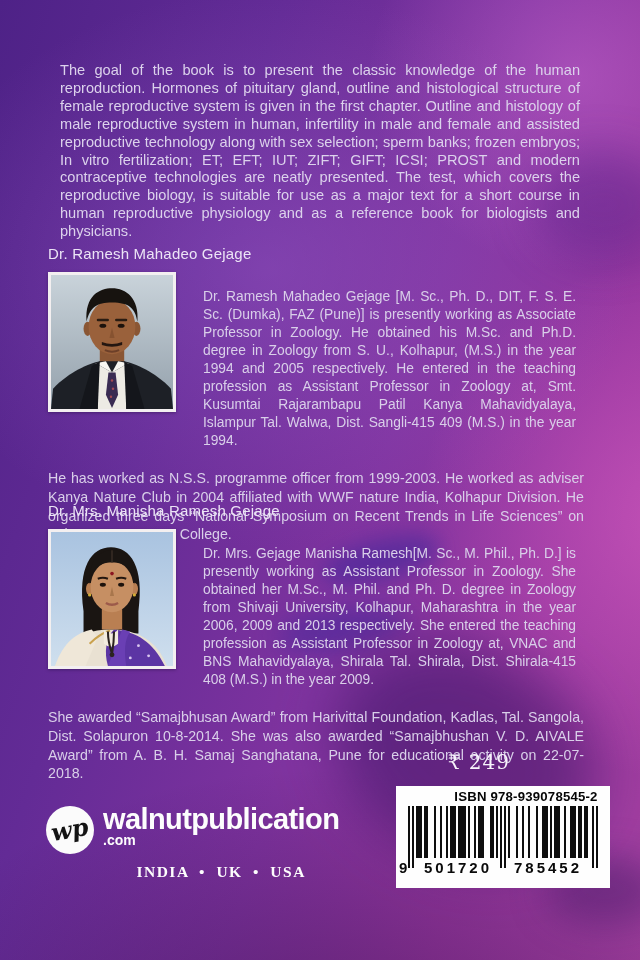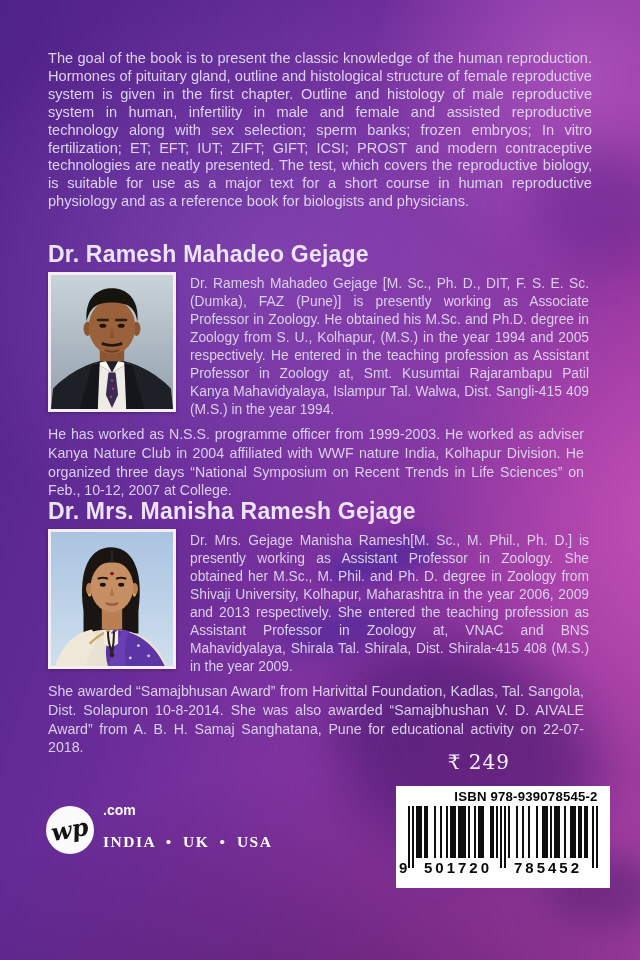--- a/index.html
+++ b/index.html
@@ -15,30 +15,30 @@
   }
   .blob{position:absolute;border-radius:50%;pointer-events:none;}
   .blob.b1{left:322px;top:540px;width:120px;height:40px;background:rgba(40,34,152,.42);filter:blur(10px);transform:rotate(-14deg);}
   .blob.b2{left:278px;top:608px;width:130px;height:42px;background:rgba(40,34,152,.38);filter:blur(12px);transform:rotate(-8deg);}
   .blob.b3{left:330px;top:648px;width:270px;height:210px;background:rgba(52,18,98,.50);filter:blur(28px);transform:rotate(24deg);}
   .blob.b4{left:532px;top:150px;width:140px;height:110px;background:rgba(64,22,124,.32);filter:blur(22px);}
   .blob.b5{left:545px;top:855px;width:120px;height:70px;background:rgba(44,16,90,.35);filter:blur(18px);}
   .content{position:absolute;inset:0;z-index:2;}
 
   .intro{
-    position:absolute;left:48px;right:48px;top:50px;margin:0;
+    position:absolute;left:48px;right:48px;top:50px;margin:12px;
     color:#dcd2ec;font-size:14.6px;line-height:17.9px;text-align:justify;
   }
   .section{position:absolute;left:48px;right:48px;}
   .sec1{top:241px;} .sec2{top:498px;}
-  .author-name{margin:0;color:#ece4f6;font-size:23px;font-weight:700;letter-spacing:.2px;line-height:26px;}
+  .author-name{margin:0;color:#ece4f6;font-size:15px;font-weight:400;letter-spacing:.2px;line-height:26px;}
   .bio-row{display:flex;gap:11px;margin-top:5px;align-items:flex-start;}
   .photo-frame{flex:0 0 auto;width:128px;height:140px;background:#f3eff0;padding:3px;box-sizing:border-box;box-shadow:0 1px 3px rgba(20,5,40,.35);}
   .photo-frame svg{display:block;width:100%;height:100%;}
-  .bio-beside{flex:1;margin:3px;color:#d9cfe9;font-size:13.8px;line-height:18px;text-align:justify;}
+  .bio-beside{flex:1;margin:16px;color:#d9cfe9;font-size:13.8px;line-height:18px;text-align:justify;}
   .bio-below{margin:3px 8px 0 0;color:#d9cfe9;font-size:14.2px;line-height:18.8px;text-align:justify;}
 
   .price{position:absolute;top:750px;right:130px;color:#f7f2fb;font-family:"DejaVu Serif","DejaVu Sans",serif;font-size:20px;letter-spacing:1px;}
 
   .publisher{position:absolute;left:46px;top:804px;display:flex;gap:9px;align-items:flex-start;color:#fdfdfd;}
   .logo-circle{flex:0 0 auto;width:48px;height:48px;border-radius:50%;background:#fbfbfb;display:flex;align-items:center;justify-content:center;margin-top:2px;}
   .logo-circle span{font-family:"DejaVu Serif",serif;font-style:italic;font-weight:bold;font-size:24px;color:#141414;transform:rotate(-10deg);line-height:1;}
   .wordmark{font-size:29px;font-weight:800;letter-spacing:-0.6px;line-height:30px;}
   .domain{text-align:left;font-size:14px;font-weight:700;margin-top:-2px;padding-right:2px;}
   .countries{margin-top:15px;text-align:center;font-family:"Liberation Serif",serif;font-weight:700;font-size:15.5px;letter-spacing:1.5px;word-spacing:5px;}
@@ -155,20 +155,21 @@
       <p class="bio-below">She awarded “Samajbhusan Award” from Harivittal Foundation, Kadlas, Tal. Sangola, Dist. Solapuron 10-8-2014. She was also awarded “Samajbhushan V. D. AIVALE Award” from A. B. H. Samaj Sanghatana, Pune for educational activity on 22-07-2018.</p>
     </div>
 
     <div class="price">₹ 249</div>
 
     <div class="publisher">
       <div class="logo-circle">
         <span>wp</span>
       </div>
       <div class="wordmark-block">
+        <div class="wordmark">walnutpublication</div>
         <div class="domain">.com</div>
         <div class="countries">INDIA • UK • USA</div>
       </div>
     </div>
 
     <div class="barcode-box">
       <div class="isbn-text">ISBN 978-939078545-2</div>
       <div id="bars">
           <div class="bar tall" style="left: 0px; width: 2px;"></div>
           <div class="bar tall" style="left: 4px; width: 2px;"></div>

